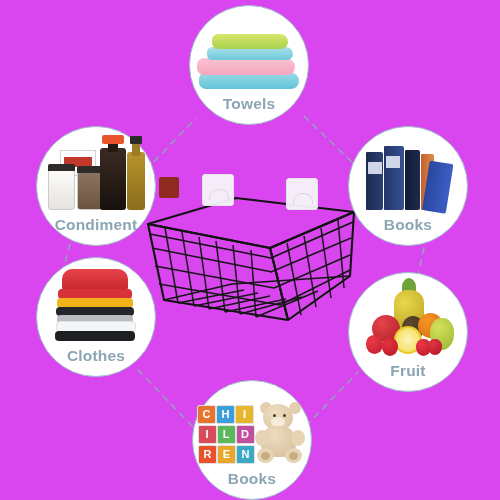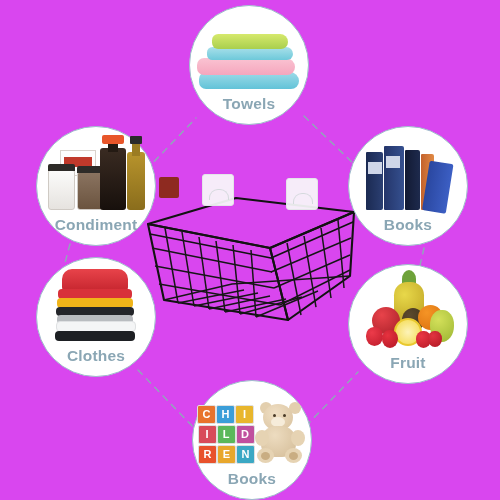--- a/index.html
+++ b/index.html
@@ -301,21 +301,21 @@
         <div class="cl cl-yel"></div>
         <div class="cl cl-blk"></div>
         <div class="cl cl-gry"></div>
         <div class="cl cl-wht"></div>
         <div class="cl cl-blk2"></div>
       </div>
     </div>
     <div class="badge-label" style="color: rgb(138, 166, 180);">Clothes</div>
   </div>
 
-  <div class="badge" style="left: 348px; top: 264px; width: 120px; height: 120px; border-color: rgb(158, 188, 203);">
+  <div class="badge" style="left: 348px; top: 272px; width: 120px; height: 120px; border-color: rgb(158, 188, 203);">
     <div class="badge-art">
       <div class="fruit">
         <div class="pine-leaf"></div>
         <div class="f pine-body"></div>
         <div class="f f-avo"></div>
         <div class="f f-apple"></div>
         <div class="f f-orange"></div>
         <div class="f f-pear"></div>
         <div class="f f-lemon"></div>
         <div class="f f-str1"></div>

